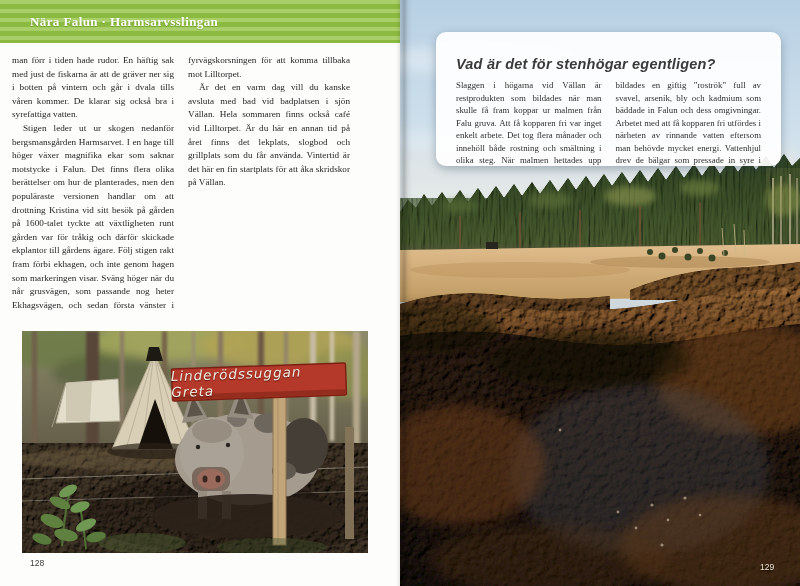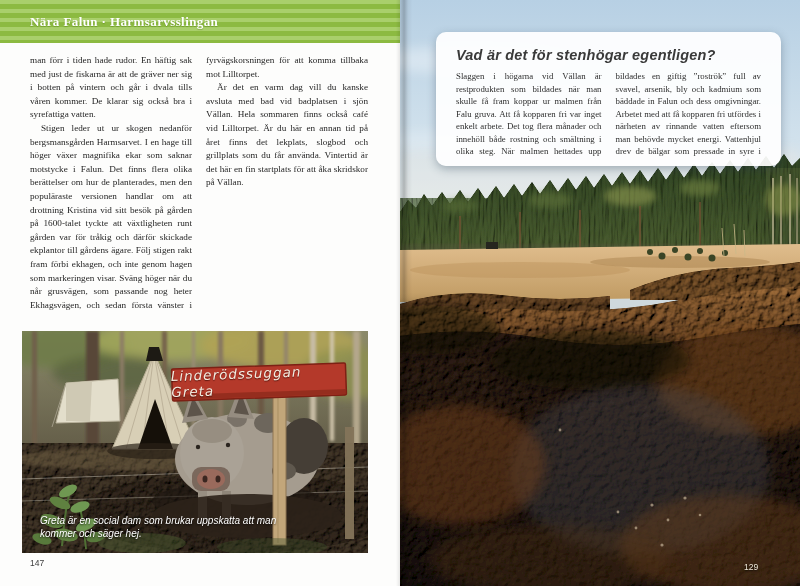--- a/index.html
+++ b/index.html
@@ -22,21 +22,21 @@
     display:flex;align-items:center;
   }
   .greenbar span{
     padding-left:30px;color:#ffffff;font-family:"Liberation Serif",serif;
     font-weight:bold;font-size:13px;letter-spacing:.4px;
     text-shadow:0 1px 1px rgba(90,130,30,.5);
   }
 
   
   .body-text{
-    position:absolute;left:30px;top:54px;width:338px;height:277px;
+    position:absolute;left:12px;top:54px;width:338px;height:277px;
     column-count:2;column-gap:14px;column-fill:auto;
     font-size:9.2px;line-height:13.6px;color:#262626;
     text-align:justify;overflow:hidden;
   }
   .body-text p{margin:0;}
   .body-text p + p{text-indent:11px;}
   .body-text strong{font-weight:bold;}
 
   
   .pig-photo{
@@ -55,34 +55,34 @@
   }
   .pig-photo figcaption{
     position:absolute;left:18px;top:183px;width:240px;
     font-family:"Liberation Sans","DejaVu Sans",sans-serif;
     font-style:italic;font-size:10px;line-height:13px;color:#ffffff;
     text-shadow:0 1px 2px rgba(0,0,0,.75);
   }
 
   .pagenum{position:absolute;font-family:"Liberation Sans",sans-serif;font-size:8.5px;}
   .pagenum-left{left:30px;top:558px;color:#3c3c3c;}
-  .pagenum-right{left:344px;top:562px;color:#f0e8da;text-shadow:0 1px 2px rgba(0,0,0,.8);}
+  .pagenum-right{left:360px;top:562px;color:#f0e8da;text-shadow:0 1px 2px rgba(0,0,0,.8);}
 
   
   .landscape{position:absolute;left:0;top:0;width:400px;height:586px;}
 
   
   .infobox{
     position:absolute;left:36px;top:32px;width:345px;height:134px;
     background:rgba(255,255,255,.93);border-radius:10px;
     box-shadow:0 3px 10px rgba(40,60,80,.35);
     padding:12px 20px 0 20px;box-sizing:border-box;
   }
   .infobox h2{
-    margin:3px 0 7px 0;font-family:"Liberation Sans","DejaVu Sans",sans-serif;
+    margin:12px 0 7px 0;font-family:"Liberation Sans","DejaVu Sans",sans-serif;
     font-style:italic;font-weight:bold;font-size:14.5px;color:#3a3a3a;letter-spacing:.2px;
   }
   .infobox-body{
     column-count:2;column-gap:14px;column-fill:auto;height:92px;overflow:hidden;
     font-size:8.8px;line-height:12.5px;color:#2e2e2e;text-align:justify;
   }
 
   .spine-shadow{
     position:absolute;left:396px;top:0;width:16px;height:586px;pointer-events:none;
     background:linear-gradient(90deg,rgba(0,0,0,0) 0,rgba(0,0,0,.10) 30%,rgba(0,0,0,.22) 50%,rgba(0,0,0,.05) 75%,rgba(0,0,0,0) 100%);
@@ -227,24 +227,23 @@
           <ellipse cx="64" cy="194" rx="11" ry="5" fill="#6f9852" transform="rotate(-25 64 194)"></ellipse>
           <ellipse cx="44" cy="204" rx="12" ry="6" fill="#5f8140" transform="rotate(12 44 204)"></ellipse>
           <ellipse cx="74" cy="206" rx="10" ry="5" fill="#587a3c" transform="rotate(-12 74 206)"></ellipse>
           <ellipse cx="20" cy="208" rx="10" ry="5" fill="#587a3c" transform="rotate(18 20 208)"></ellipse>
           <ellipse cx="120" cy="212" rx="44" ry="10" fill="#4a5a30" opacity=".5"></ellipse>
           <ellipse cx="250" cy="216" rx="55" ry="9" fill="#3f4f2a" opacity=".4"></ellipse>
         </g>
       </svg>
 
       <div class="sign-label">Linderödssuggan Greta</div>
-      <figcaption>Greta är en social dam som brukar uppskatta att man kommer och säger hej.</figcaption>
     </figure>
 
-    <div class="pagenum pagenum-left">147</div>
+    <div class="pagenum pagenum-left">128</div>
   </div>
 
   <div class="page page-right">
 
     <svg class="landscape" width="400" height="586" viewBox="0 0 400 586">
       <defs>
         <linearGradient id="skyG" x1="0" y1="0" x2="0" y2="1">
           <stop offset="0" stop-color="#b7d0e4"></stop>
             <stop offset=".7" stop-color="#d7e5ee"></stop>
             <stop offset="1" stop-color="#ecf1ef"></stop>

